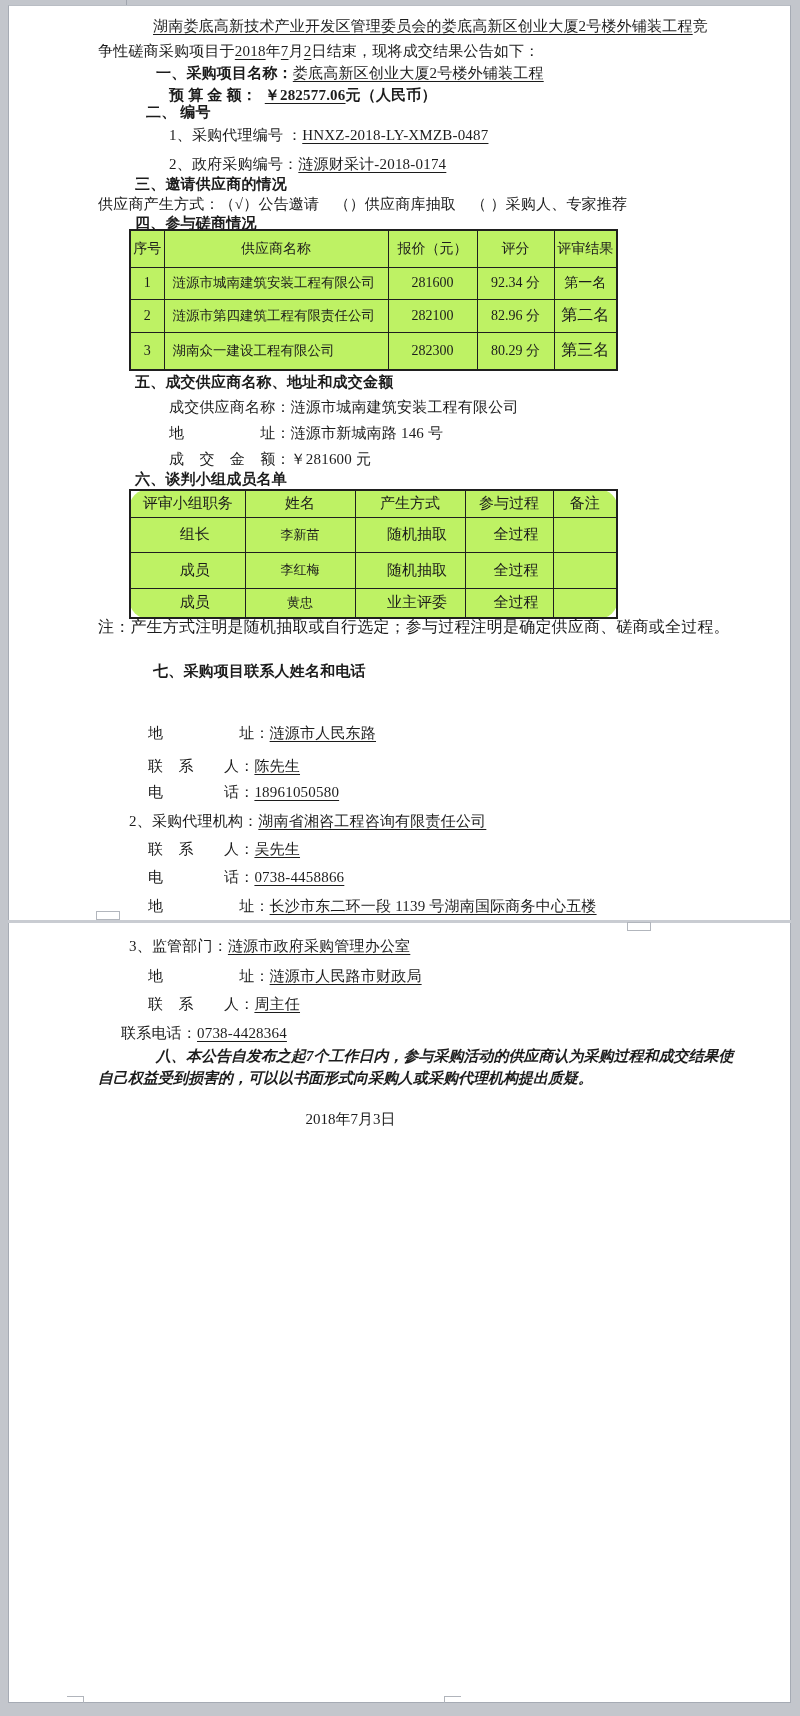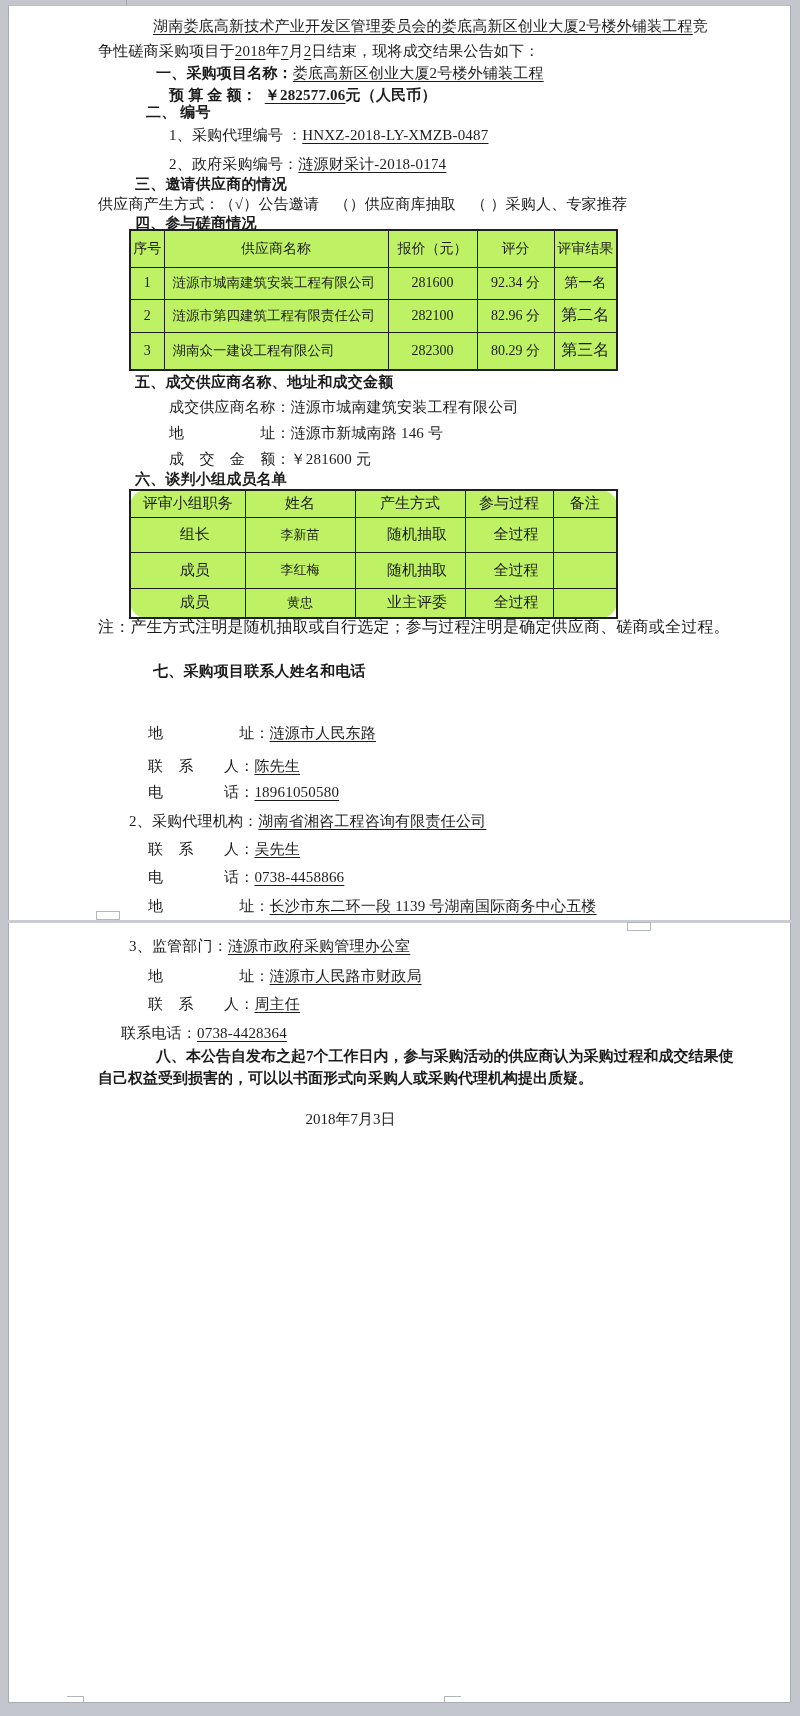--- a/index.html
+++ b/index.html
@@ -26,21 +26,21 @@
   }
   .t1{left:120px;top:223px;width:489px;}
   .t2{left:120px;top:483px;width:489px;border-radius:20px;}
   .t1 td.name{text-align:left;padding-left:8px;font-size:13.5px;}
   .t1 .r2 .result,.t1 .r3 .result{font-size:16px;}
   .t2 th{font-size:15px;}
   .t2 td.name-cell{font-size:13px;}
   .t2 td.role-cell,.t2 td.method-cell,.t2 td.process-cell{font-size:15px;padding-left:16px;}
   .para8{
     position:absolute;left:89px;top:1039px;width:640px;
-    font-size:15px;line-height:22px;font-weight:bold;text-indent:58px;
+    font-size:15px;line-height:22px;font-weight:bold;text-indent:58px;font-style:italic;
   }
   .date-line{
     position:absolute;left:89px;top:1104px;width:638px;
     text-align:center;padding-right:133px;box-sizing:border-box;font-size:15px;
   }
   .pgbrk{position:absolute;left:-1px;top:914px;width:783px;height:3px;background:#c9ccd2;}
   .mark{position:absolute;box-sizing:border-box;background:#fff;}
   .mark-brk-l{left:87px;top:905px;width:24px;height:9px;border:1px solid #b2b6bd;}
   .mark-brk-r{left:618px;top:916px;width:24px;height:9px;border:1px solid #b2b6bd;}
   .mark-bot-l{left:58px;top:1690px;width:17px;height:7px;border-top:1px solid #b0b4bb;border-right:1px solid #b0b4bb;background:transparent;}

